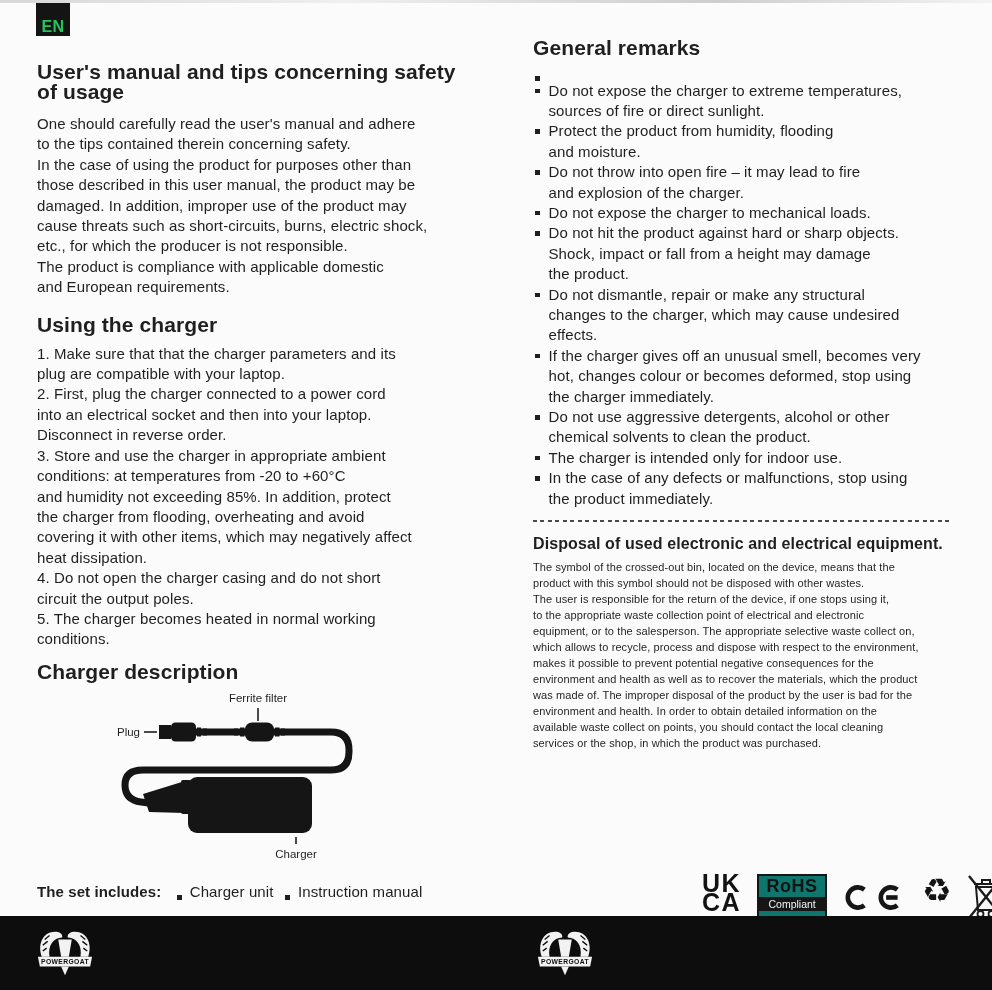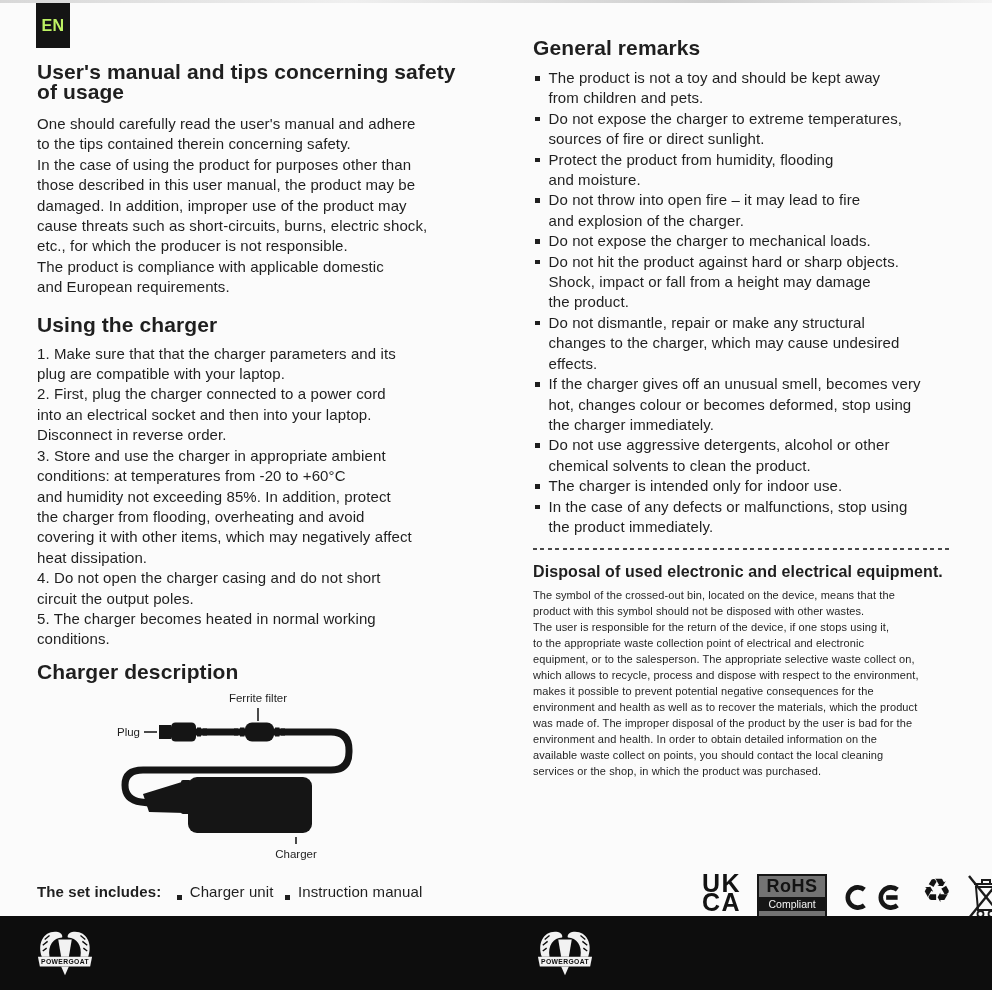--- a/index.html
+++ b/index.html
@@ -4,22 +4,22 @@
 <style>
   html,body{margin:0;padding:0}
   body{
     width:992px;height:990px;position:relative;overflow:hidden;
     background:#fbfbfb;color:#1f1f1f;
     font-family:"Liberation Sans", sans-serif;
     -webkit-font-smoothing:antialiased;
   }
   .scan-top{position:absolute;top:0;left:0;width:992px;height:3px;
     background:linear-gradient(90deg,#cfcfcf,#ececec 35%,#c2c2c2 72%,#f1f1f1);opacity:.8}
-  .badge{position:absolute;left:36px;top:3px;width:34px;height:45px;background:#141414;
-    color:#bef264;font-weight:700;font-size:16px;display:flex;align-items:center;justify-content:center;
+  .badge{position:absolute;left:36px;top:3px;width:34px;height:33px;background:#141414;
+    color:#22c55e;font-weight:700;font-size:16px;display:flex;align-items:flex-end;justify-content:center;
     letter-spacing:.3px}
   .col-l{position:absolute;left:37px;top:62px;width:432px}
   .col-r{position:absolute;left:533px;top:38px;width:421px}
   .h{font-size:21px;font-weight:700;margin:0;line-height:20px;letter-spacing:.1px}
   .body-text{font-size:15px;line-height:20.4px;margin:0;white-space:pre-line;letter-spacing:.1px}
   .mb12{margin-bottom:12px}
   .mt13{margin-top:17px}.mb9{margin-bottom:9px}
   .mt12{margin-top:12px}.mb4{margin-bottom:4px}
   .diagram{display:block;margin-top:2px}
   .diagram text{font-family:"Liberation Sans",sans-serif;fill:#1f1f1f}
@@ -30,21 +30,21 @@
   .remarks{list-style:none;margin:10px 0 0 0;padding:0}
   .remarks li{display:flex;font-size:15px;line-height:20.4px;letter-spacing:.1px}
   .remarks .sq{margin:8px 9px 0 2px}
   .bt{white-space:pre-line}
   .dashes{height:2px;margin-top:11px;width:418px;border:none;
     background:repeating-linear-gradient(90deg,#4a4a4a 0 4px,transparent 4px 7.5px)}
   .disposal-h{font-size:16px;font-weight:700;margin:13px 0 0;letter-spacing:.1px}
   .disposal-b{font-size:11px;line-height:16px;white-space:pre-line;margin:6px 0 0;letter-spacing:.1px}
   .marks{position:absolute;left:702px;top:874px;display:flex;gap:16px}
   .ukca{font-weight:700;font-size:25px;line-height:18.5px;letter-spacing:1.5px;color:#131313}
-  .rohs{border:2.5px solid #161616;text-align:center;width:66px;background:#737373}
+  .rohs{border:2.5px solid #161616;text-align:center;width:66px;background:#0f766e}
   .rohs .rn{font-weight:700;font-size:18px;line-height:21px;letter-spacing:.5px;color:#131313}
   .rohs .rs{background:#161616;color:#f5f5f5;font-size:10.5px;line-height:14px}
   .ce{display:flex;gap:3px;align-items:center}
   .recycle{font-family:"DejaVu Sans",sans-serif;font-size:33px;line-height:1;color:#141414}
   .footer{position:absolute;left:0;top:916px;width:992px;height:74px;background:#0d0d0d}
   .goat{position:absolute;top:10px}
   .goat text{font-family:"Liberation Sans",sans-serif;font-weight:700}
   .goat-1{left:36px}.goat-2{left:536px}
 </style>
 </head>
@@ -116,22 +116,20 @@
     <span class="sq"></span>
     <span>Instruction manual</span>
   </div>
 </div>
 
 <div class="col-r">
   <h2 class="h">General remarks</h2>
   <ul class="remarks">
     <li>
         <span class="sq"></span>
-        <span class="bt">The product is not a toy and should be kept away
-from children and pets.</span>
       </li>
     <li>
         <span class="sq"></span>
         <span class="bt">Do not expose the charger to extreme temperatures,
 sources of fire or direct sunlight.</span>
       </li>
     <li>
         <span class="sq"></span>
         <span class="bt">Protect the product from humidity, flooding
 and moisture.</span>

